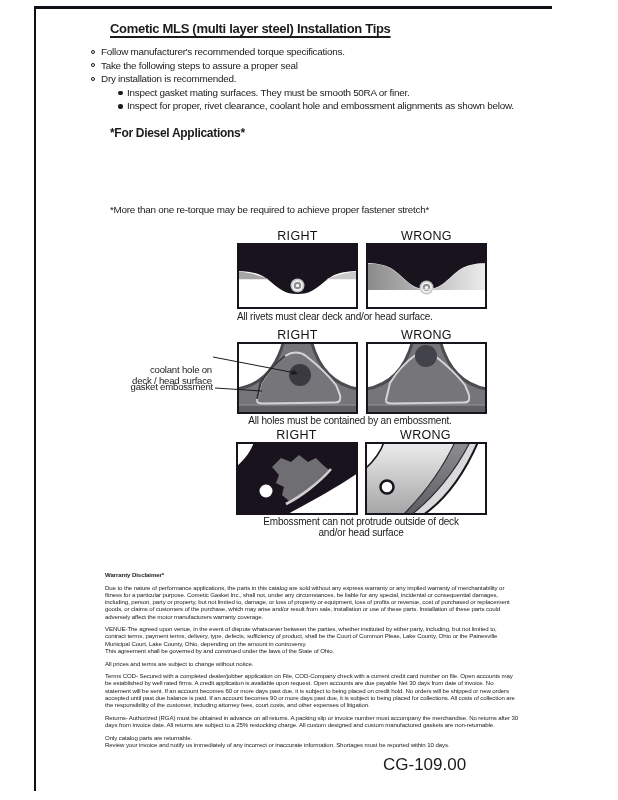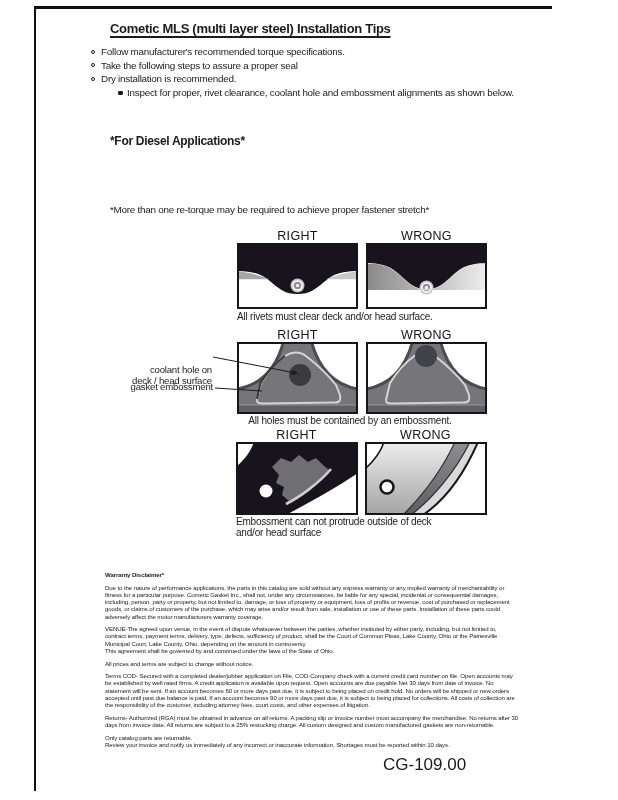--- a/index.html
+++ b/index.html
@@ -15,26 +15,26 @@
                text-decoration:underline; text-underline-offset:3px; text-decoration-thickness:1.5px; }
 
   .tips { left:91px; top:45px; width:480px; font-size:9.9px; letter-spacing:-0.25px; }
   .tip  { position:relative; padding-left:10px; line-height:13.6px; }
   .tip .ring { position:absolute; left:0; top:4.5px; width:4px; height:4px;
                border:1px solid #1b1b1b; border-radius:50%; }
   .tip.sub { padding-left:36px; }
   .tip .dot { position:absolute; left:27px; top:5px; width:4.5px; height:4.5px;
               background:#1b1b1b; border-radius:50%; }
 
-  .diesel-heading { left:110px; top:134px; font-size:12px; font-weight:bold; letter-spacing:-0.3px; }
+  .diesel-heading { left:110px; top:126px; font-size:12px; font-weight:bold; letter-spacing:-0.3px; }
   .body-para { left:110px; width:428px; font-size:9.9px; line-height:10.8px; letter-spacing:-0.25px; }
   .p1 { top:136px; } .p2 { top:164px; } .p3 { top:205px; }
 
   .rw-label { width:121px; text-align:center; font-size:12.5px; letter-spacing:0.3px; color:#141414; }
-  .caption  { font-size:10px; letter-spacing:-0.2px; line-height:11px; }
+  .caption  { font-size:10px; letter-spacing:-0.2px; line-height:11px;text-align:center; }
 
   .sm-label { font-size:9.6px; line-height:10.6px; letter-spacing:-0.2px; text-align:right; }
 
   .legal { left:105px; top:571px; width:414px; font-size:6.1px; line-height:7.2px; letter-spacing:-0.1px; color:#222; }
   .legal p { margin:0 0 5.5px 0; }
   .legal .tight p { margin:0; }
   .legal .tight { margin:0 0 5.5px 0; }
   .legal .lg-head { font-weight:bold; }
 
   .doc-code { left:383px; top:755px; font-size:17px; color:#1a1a1a; }
@@ -48,21 +48,21 @@
 
   <div class="abs top-border"></div>
   <div class="abs left-border"></div>
 
   <div class="abs doc-title">Cometic MLS (multi layer steel) Installation Tips</div>
 
   <div class="abs tips">
     <div class="tip"><span class="ring"></span><span>Follow manufacturer's recommended torque specifications.</span></div>
     <div class="tip"><span class="ring"></span><span>Take the following steps to assure a proper seal</span></div>
     <div class="tip"><span class="ring"></span><span>Dry installation is recommended.</span></div>
-    <div class="tip sub"><span class="dot"></span></div>
+    <div class="tip sub"><span class="dot"></span><span>Inspect gasket mating surfaces.  They must be smooth 50RA or finer.</span></div>
     <div class="tip sub"><span class="dot"></span><span>Inspect for proper, rivet clearance, coolant hole and embossment alignments as shown below.</span></div>
   </div>
 
   <div class="abs diesel-heading">*For Diesel Applications*</div>
   <div class="abs body-para p3">*More than one re-torque may be required to achieve proper fastener stretch*</div>
 
   <div class="abs rw-label" style="left:237px; top:229px;">RIGHT</div>
   <div class="abs rw-label" style="left:366px; top:229px;">WRONG</div>
 
   <div class="abs" style="left:237px; top:243px;">

